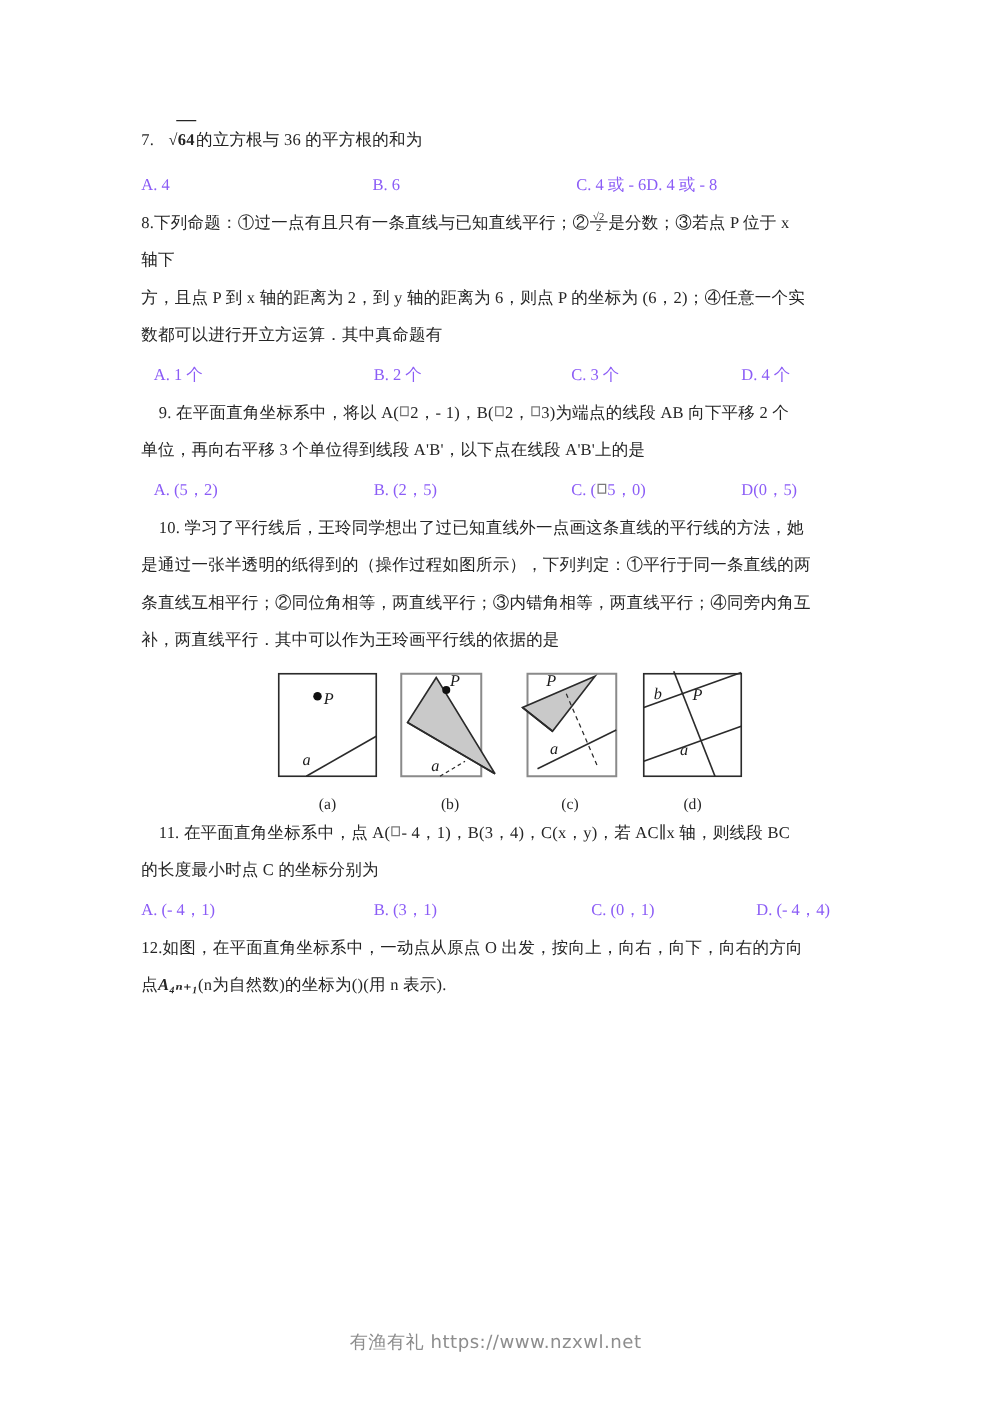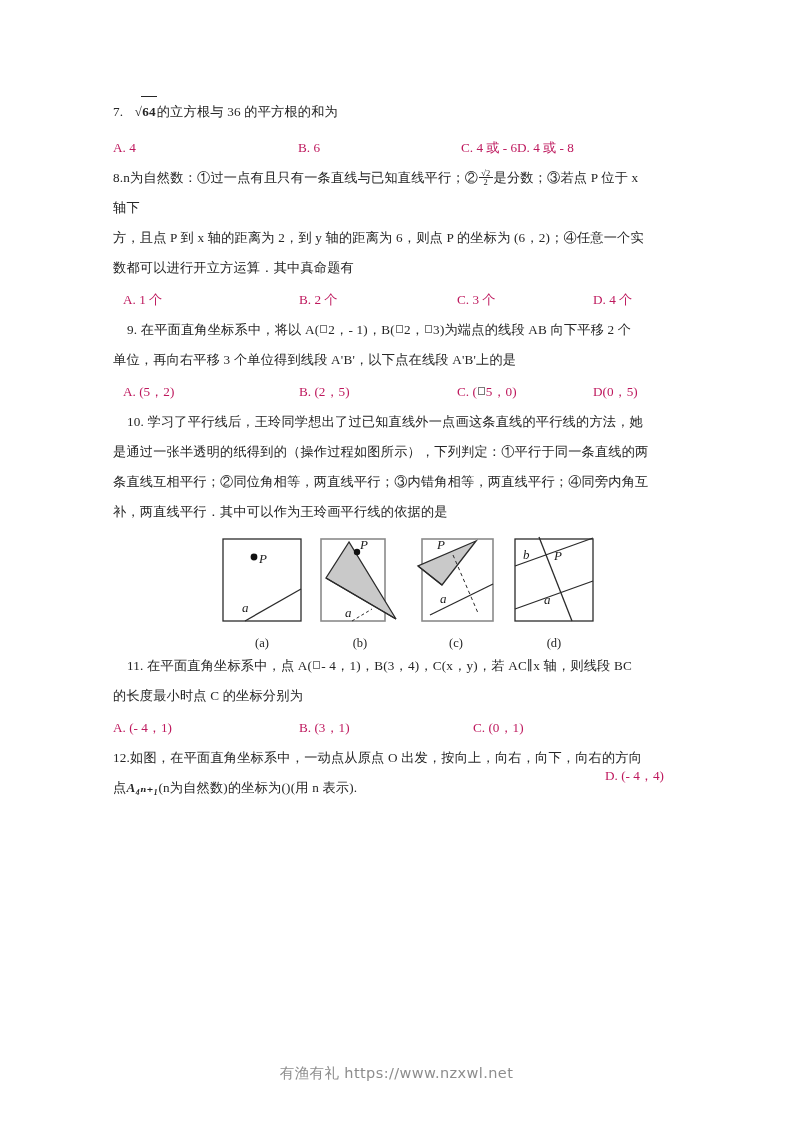--- a/index.html
+++ b/index.html
@@ -40,21 +40,21 @@
     color: #252525;
   }
   .indent { text-indent: 14px; }
 
   
   .opts {
     position: relative;
     height: 30px;
     font-size: 13.2px;
     line-height: 30px;
-    color: #be185d;
+    color: #8b5cf6;
     text-align: right;
   }
   .opts > span {
     position: absolute;
     top: 0;
     white-space: nowrap;
   }
 
   .o-q7-1 { left: 0px; }
   .o-q7-2 { left: 185px; }
@@ -66,21 +66,21 @@
   .o-q9-4 { left: 480px; }
 
   .o-q10-1 { left: 10px; }
   .o-q10-2 { left: 186px; }
   .o-q10-3 { left: 348px; }
   .o-q10-4 { left: 495px; }
 
   .o-q11-1 { left: 0px; }
   .o-q11-2 { left: 186px; }
   .o-q11-3 { left: 360px; }
-  .o-q11-4 { left: 492px; margin-top: 48px; }
+  .o-q11-4 { left: 492px; }
 
   
   .sqrt {
     display: inline-block;
     position: relative;
     padding-left: 1px;
   }
   .sqrt .radsym {
     font-size: 13px;
   }
@@ -183,21 +183,21 @@
     <div class="gap6"></div>
     <div class="opts">
       <span class="o-q7-1"><span>A.</span>&nbsp;<span>4</span></span>
       <span class="o-q7-2"><span>B.</span>&nbsp;<span>6</span></span>
       <span class="o-q7-3"><span>C.</span>&nbsp;<span>4 或 - 6D. 4 或 - 8</span></span>
     </div>
   </div>
 
   <div class="qblock">
     <div class="line">
-      <span>8.</span><span>n为自然数：①过一点有且只有一条直线与已知直线平行；②</span><span class="frac"><span class="num">√2</span><span class="den">2</span></span><span>是分数；③若点 P 位于 x</span>
+      <span>8.</span><span>下列命题：①过一点有且只有一条直线与已知直线平行；②</span><span class="frac"><span class="num">√2</span><span class="den">2</span></span><span>是分数；③若点 P 位于 x</span>
     </div>
     <div class="line">轴下</div>
     <div class="line">方，且点 P 到 x 轴的距离为 2，到 y 轴的距离为 6，则点 P 的坐标为 (6，2)；④任意一个实</div>
     <div class="line">数都可以进行开立方运算．其中真命题有</div>
     <div class="gap2"></div>
     <div class="opts">
       <span class="o-q9-1"><span>A.</span>&nbsp;<span>1 个</span></span>
       <span class="o-q9-2"><span>B.</span>&nbsp;<span>2 个</span></span>
       <span class="o-q9-3"><span>C.</span>&nbsp;<span>3 个</span></span>
       <span class="o-q9-4"><span>D.</span>&nbsp;<span>4 个</span></span>

